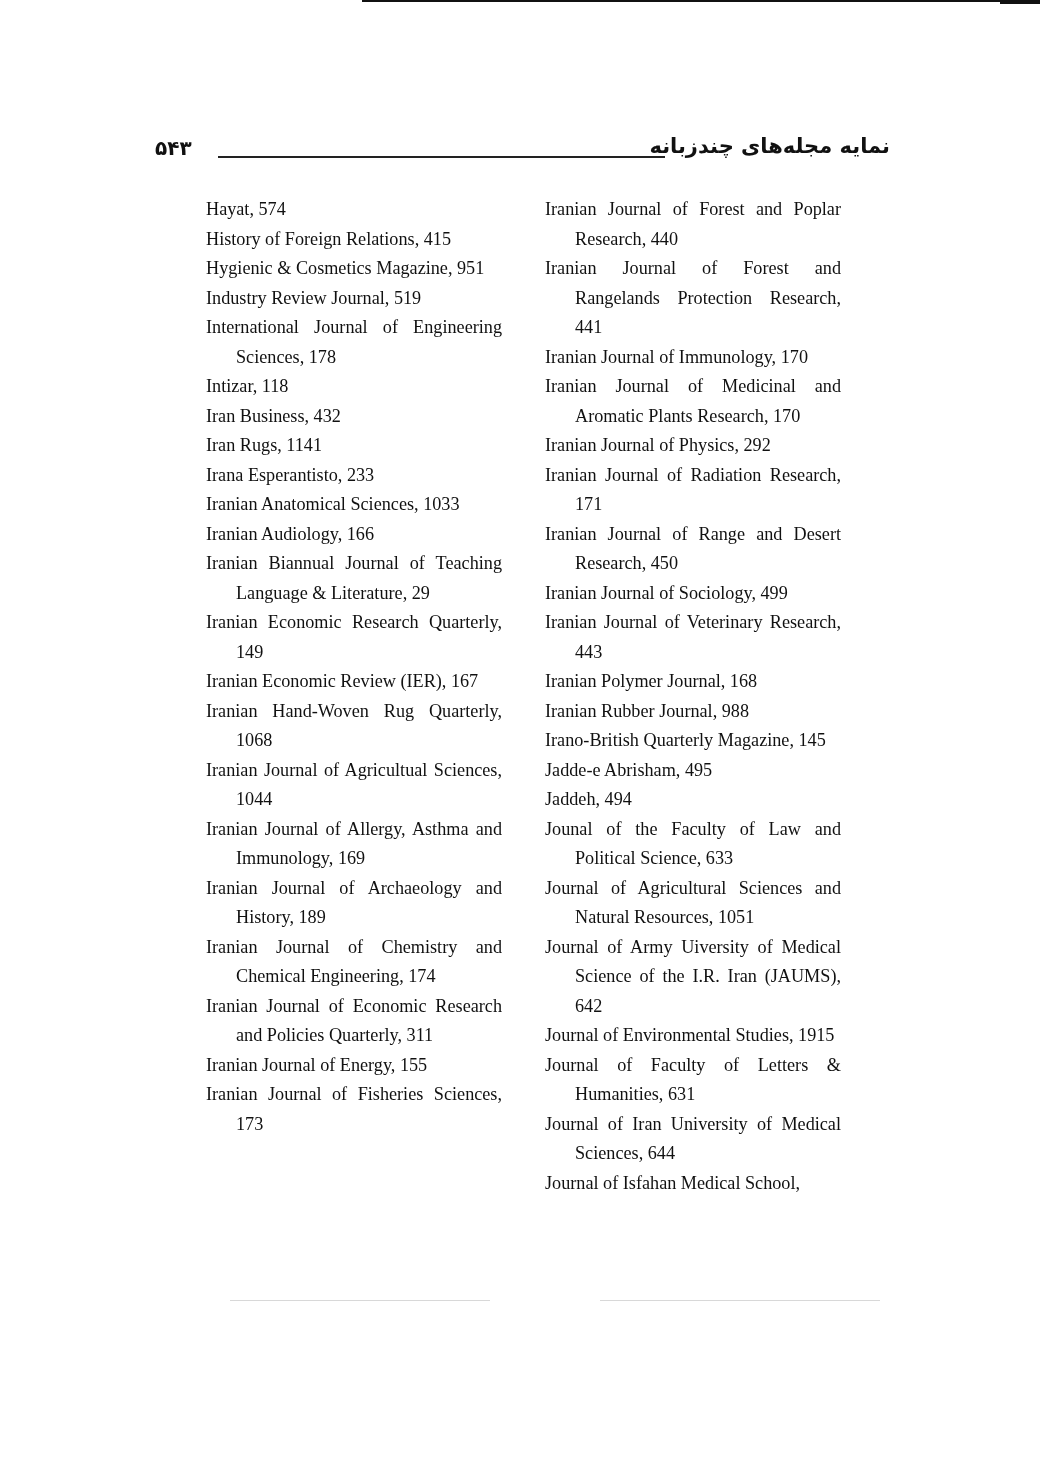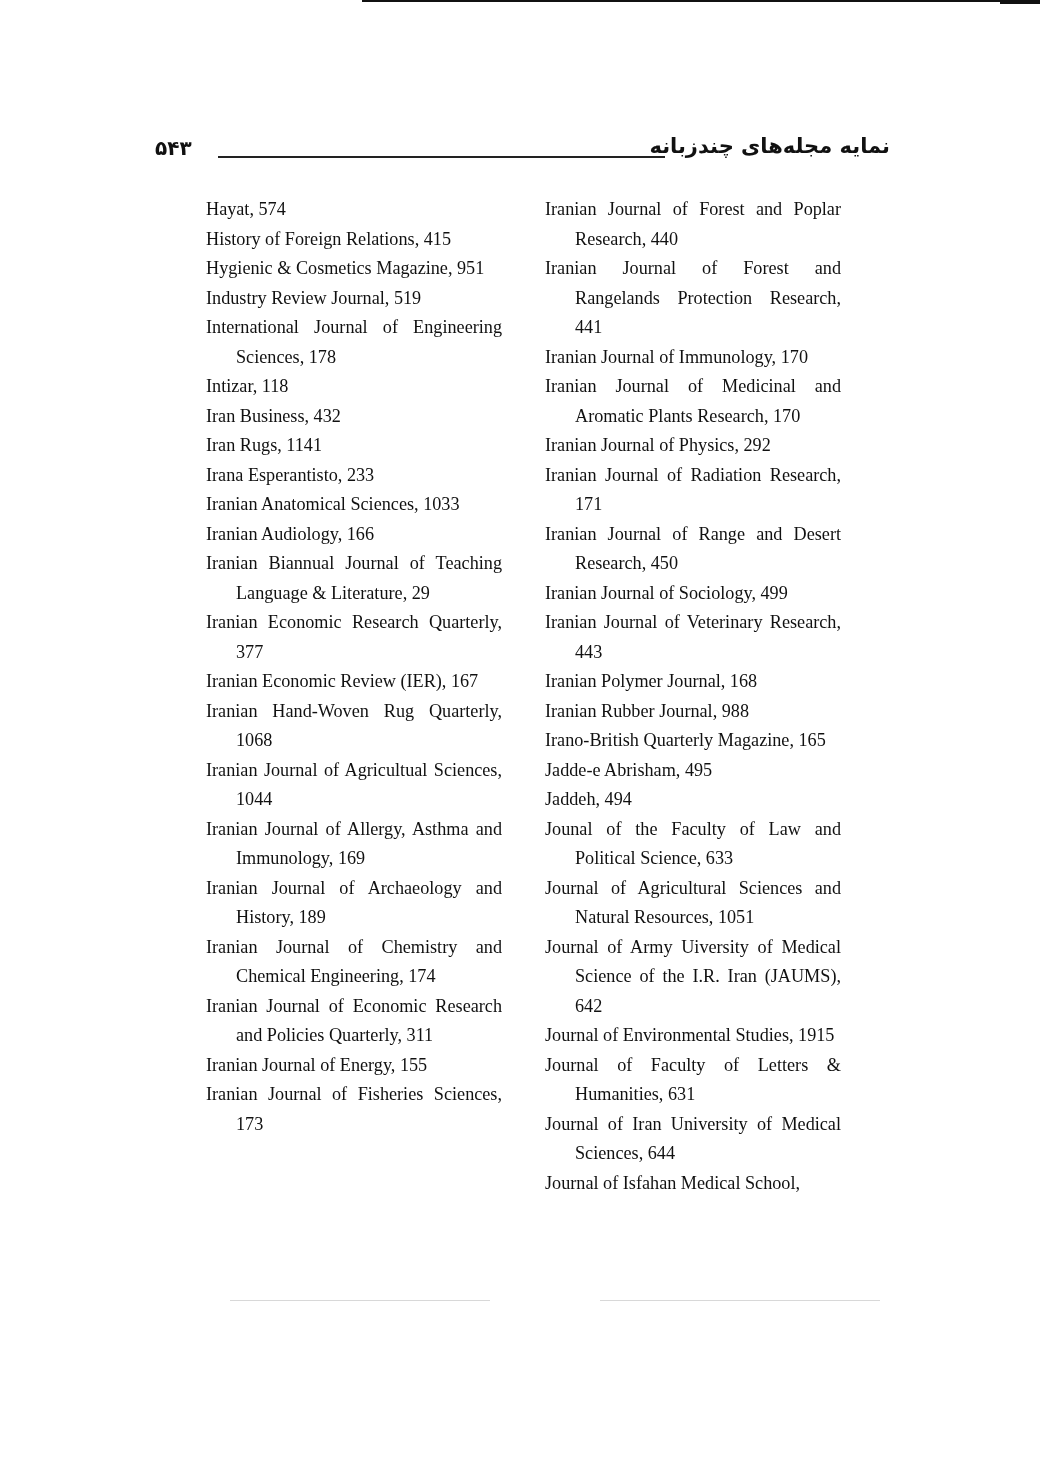--- a/index.html
+++ b/index.html
@@ -107,21 +107,21 @@
   <p class="entry">Hygienic &amp; Cosmetics Magazine, 951</p>
   <p class="entry">Industry Review Journal, 519</p>
   <p class="entry">International Journal of Engineering Sciences, 178</p>
   <p class="entry">Intizar, 118</p>
   <p class="entry">Iran Business, 432</p>
   <p class="entry">Iran Rugs, 1141</p>
   <p class="entry">Irana Esperantisto, 233</p>
   <p class="entry">Iranian Anatomical Sciences, 1033</p>
   <p class="entry">Iranian Audiology, 166</p>
   <p class="entry">Iranian Biannual Journal of Teaching Language &amp; Literature, 29</p>
-  <p class="entry">Iranian Economic Research Quarterly, 377</p>
+  <p class="entry">Iranian Economic Research Quarterly, 149</p>
   <p class="entry">Iranian Economic Review (IER), 167</p>
   <p class="entry">Iranian Hand-Woven Rug Quarterly, 1068</p>
   <p class="entry">Iranian Journal of Agricultual Sciences, 1044</p>
   <p class="entry">Iranian Journal of Allergy, Asthma and Immunology, 169</p>
   <p class="entry">Iranian Journal of Archaeology and History, 189</p>
   <p class="entry">Iranian Journal of Chemistry and Chemical Engineering, 174</p>
   <p class="entry">Iranian Journal of Economic Research and Policies Quarterly, 311</p>
   <p class="entry">Iranian Journal of Energy, 155</p>
   <p class="entry">Iranian Journal of Fisheries Sciences, 173</p>
 </div>
@@ -131,21 +131,21 @@
   <p class="entry">Iranian Journal of Forest and Rangelands Protection Research, 441</p>
   <p class="entry">Iranian Journal of Immunology, 170</p>
   <p class="entry">Iranian Journal of Medicinal and Aromatic Plants Research, 170</p>
   <p class="entry">Iranian Journal of Physics, 292</p>
   <p class="entry">Iranian Journal of Radiation Research, 171</p>
   <p class="entry">Iranian Journal of Range and Desert Research, 450</p>
   <p class="entry">Iranian Journal of Sociology, 499</p>
   <p class="entry">Iranian Journal of Veterinary Research, 443</p>
   <p class="entry">Iranian Polymer Journal, 168</p>
   <p class="entry">Iranian Rubber Journal, 988</p>
-  <p class="entry">Irano-British Quarterly Magazine, 165</p>
+  <p class="entry">Irano-British Quarterly Magazine, 145</p>
   <p class="entry">Jadde-e Abrisham, 495</p>
   <p class="entry">Jaddeh, 494</p>
   <p class="entry">Jounal of the Faculty of Law and Political Science, 633</p>
   <p class="entry">Journal of Agricultural Sciences and Natural Resources, 1051</p>
   <p class="entry">Journal of Army Uiversity of Medical Science of the I.R. Iran (JAUMS), 642</p>
   <p class="entry">Journal of Environmental Studies, 1915</p>
   <p class="entry">Journal of Faculty of Letters &amp; Humanities, 631</p>
   <p class="entry">Journal of Iran University of Medical Sciences, 644</p>
   <p class="entry">Journal of Isfahan Medical School,</p>
 </div>

